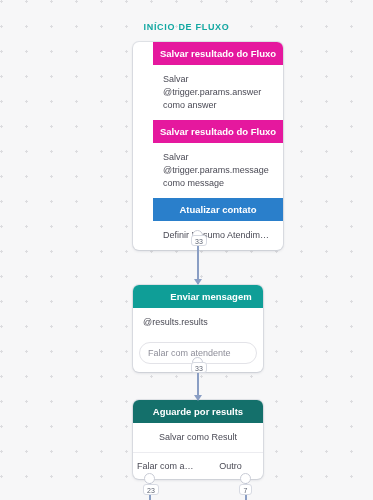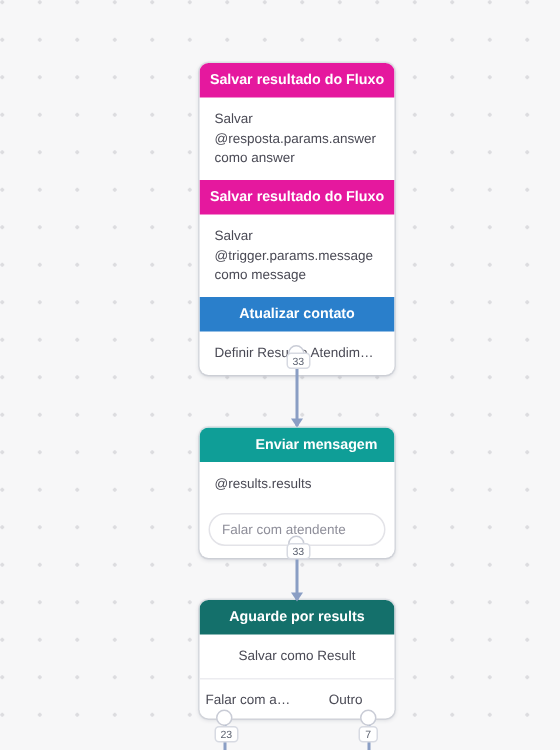--- a/index.html
+++ b/index.html
@@ -120,25 +120,26 @@
     z-index:5;
     font-family:"Liberation Sans", sans-serif;
   }
 </style>
 </head>
 <body>
 
 <div id="canvas">
   <div class="flow">
 
+    <div class="start-label">INÍCIO DE FLUXO</div>
 
-    <div class="node" style="top:42px;">
+    <div class="node" style="top:42px;padding-left:20px;">
       <div class="hdr magenta">Salvar resultado do Fluxo</div>
       <div class="row">
-        <div>Salvar @resposta.params.answer</div>
+        <div>Salvar @trigger.params.answer</div>
         <div>como answer</div>
       </div>
       <div class="hdr magenta">Salvar resultado do Fluxo</div>
       <div class="row">
         <div>Salvar @trigger.params.message</div>
         <div>como message</div>
       </div>
       <div class="hdr blue">Atualizar contato</div>
       <div class="row trunc">Definir Resumo Atendimento c...</div>
     </div>

